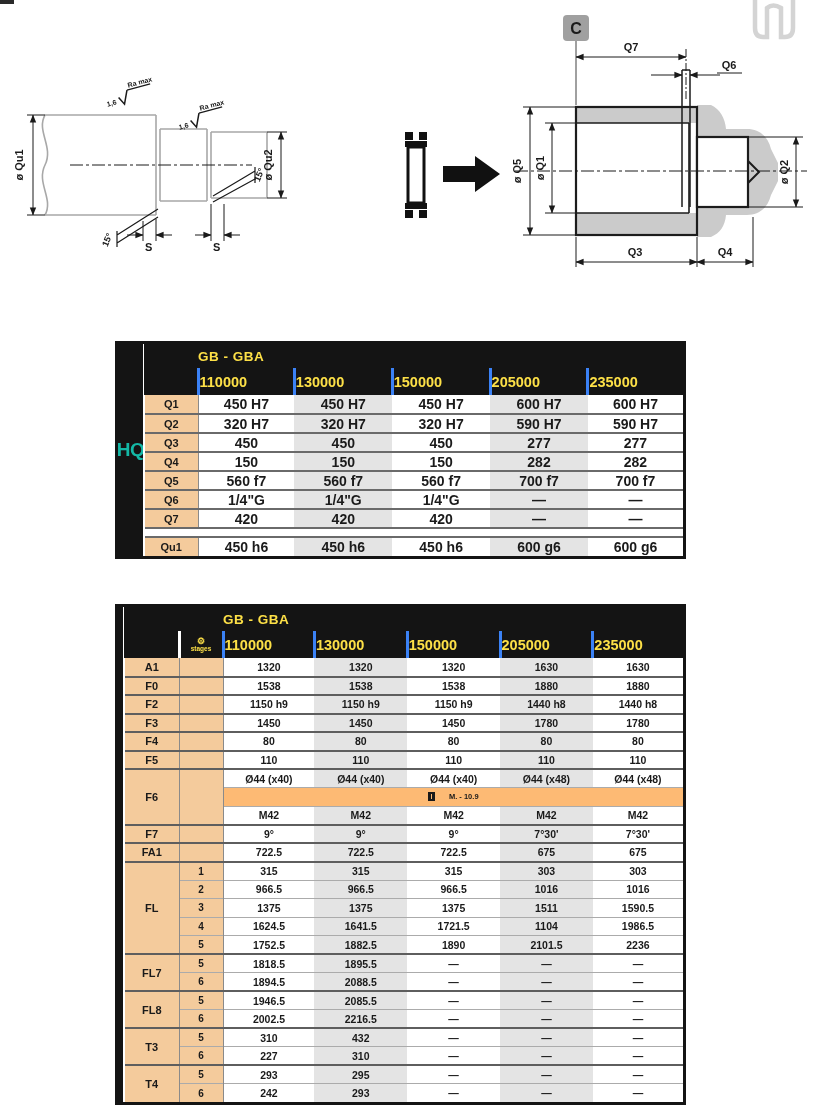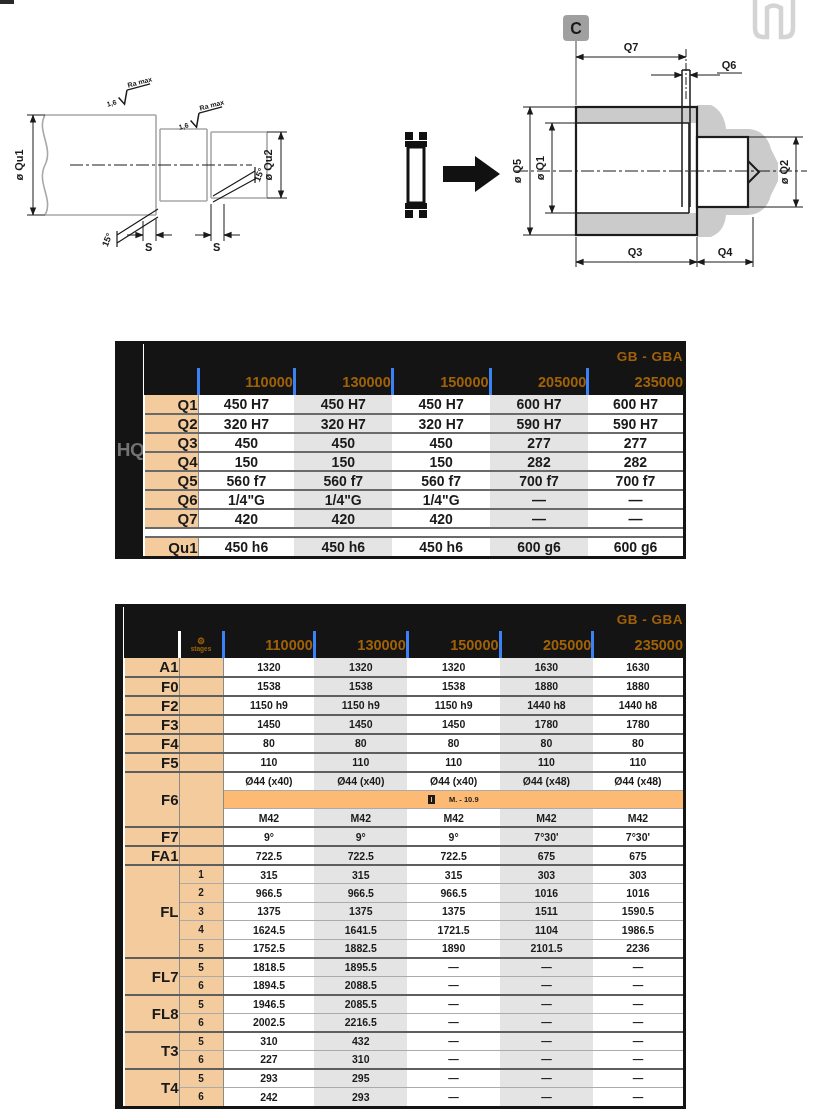--- a/index.html
+++ b/index.html
@@ -8,37 +8,37 @@
     position:relative; width:830px; height:1112px; background:#ffffff;
     font-family:"Liberation Sans", sans-serif; overflow:hidden;
   }
   .corner-mark { position:absolute; left:0; top:0; width:14px; height:4px; background:#2a2a2a; }
 
   
   .tblwrap { position:absolute; background:#141414; padding:3px; display:flex; }
   .t1wrap { left:115px; top:341px; width:571px; }
   .t2wrap { left:115px; top:604px; width:571px; }
   .hq-strip { width:25px; display:flex; align-items:center; justify-content:center;
-    color:#737373; font-weight:bold; font-size:19px; letter-spacing:-0.5px; }
+    color:#14b8a6; font-weight:bold; font-size:19px; letter-spacing:-0.5px; }
   .t2-strip { width:5px; }
   table { border-collapse:collapse; table-layout:fixed; flex:1; background:#fff; }
-  th { background:#141414; color:#a16207; font-weight:bold; text-align:right; vertical-align:middle; }
+  th { background:#141414; color:#fde047; font-weight:bold; text-align:left; vertical-align:middle; }
   th.title { font-size:13.5px; height:24px; letter-spacing:0.5px; }
   th.size  { font-size:14.5px; height:27px; border-left:3px solid #3b82f6; }
   th.corner{ border:none; }
   th.stages{ border-left:3px solid #fff; font-weight:bold; }
   .stages-inner { display:flex; flex-direction:column; align-items:center; line-height:1; }
   .stages-icon { font-size:9px; }
   .stages-word { font-size:6.5px; font-weight:bold; }
   td { text-align:center; vertical-align:middle; font-weight:bold; color:#1a1a1a; }
   .t1 td { height:19px; font-size:14px; border-top:2px solid #6a6a6a; }
   .t2 td { height:18.5px; font-size:10.5px; border-top:1px solid #ababab; }
   .t2 tr.group-start td { border-top:2px solid #5e5e5e; }
   .t2 tr:first-child td, .t1 tr:first-child td { border-top:none; }
-  td.rowlabel { background:#f4cb9c; font-size:15px; border-left:2px solid #fff; border-right:1px solid #8a8a8a;text-align:right; }
+  td.rowlabel { background:#f4cb9c; font-size:11px; border-left:2px solid #fff; border-right:1px solid #8a8a8a; }
   td.stage { background:#f4cb9c; font-size:10px; border-right:1px solid #8a8a8a; }
   td.cell.alt { background:#e4e4e4; }
   .t1 tr.spacer td { height:9px; background:#fff !important; border-right:none; }
   td.merged { background:#fdba74; font-size:7.5px; font-weight:bold; }
   td.merged .fastener-icon { display:inline-block; width:7px; height:9px;
     border:2px solid #1a1a1a; border-left-width:3px; border-right-width:3px;
     vertical-align:-2px; margin-right:14px; }
 
   
   svg text { font-family:"Liberation Sans", sans-serif; fill:#1a1a1a; }

